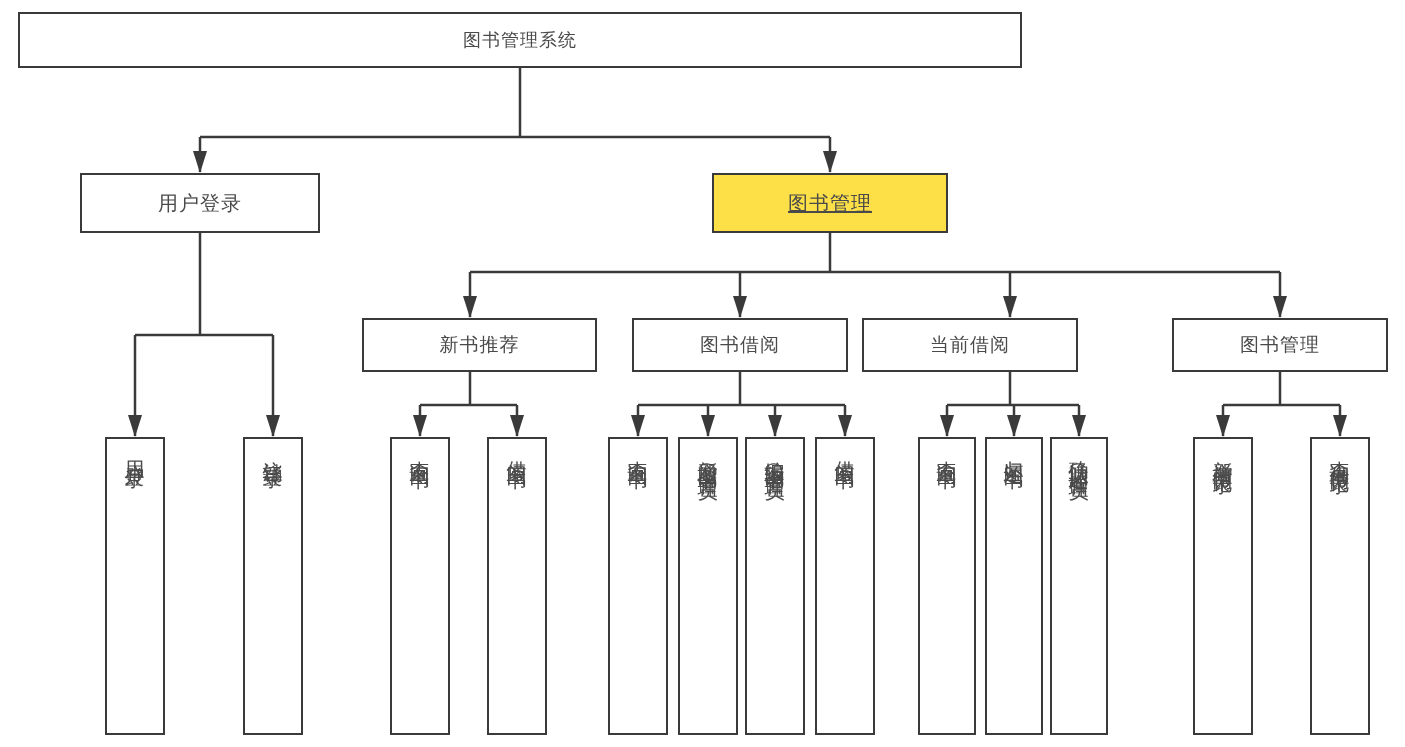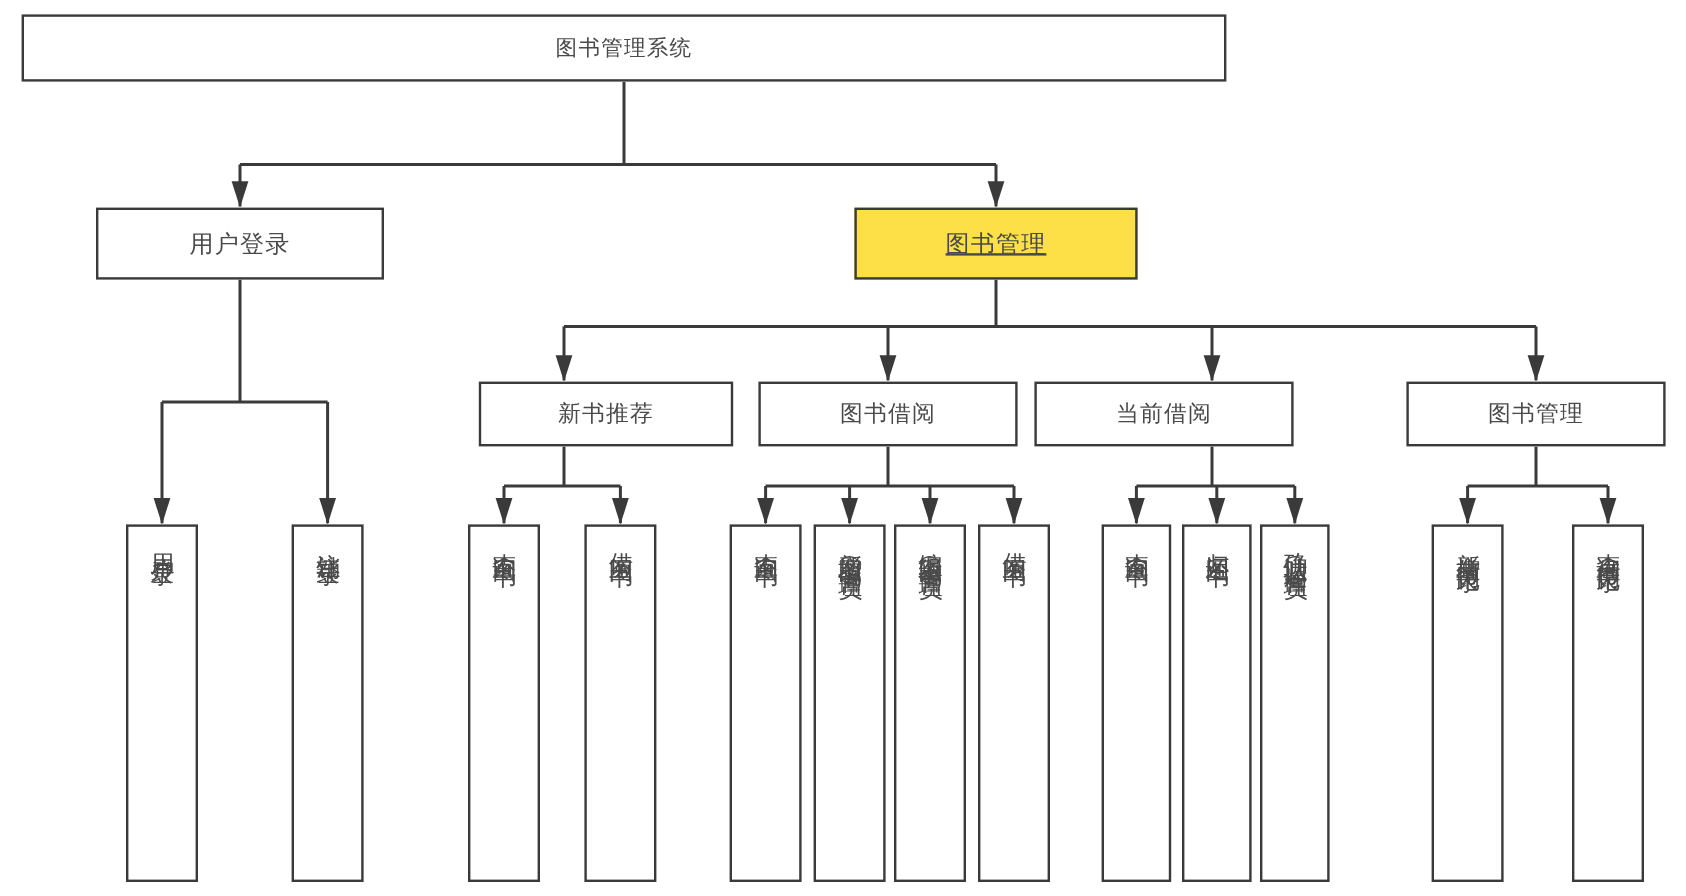--- a/index.html
+++ b/index.html
@@ -128,21 +128,21 @@
   <div id="nodes-layer">
       <div class="node level-0" style="left: 18px; top: 12px; width: 1004px; height: 56px; border-color: rgb(58, 58, 58); background: rgb(255, 255, 255); color: rgb(74, 74, 74);">
         <span class="htext">图书管理系统</span>
       </div>
       <div class="node level-1" style="left: 80px; top: 173px; width: 240px; height: 60px; border-color: rgb(58, 58, 58); background: rgb(255, 255, 255); color: rgb(74, 74, 74);">
         <span class="htext">用户登录</span>
       </div>
       <div class="node level-1" style="left: 712px; top: 173px; width: 236px; height: 60px; border-color: rgb(58, 58, 58); background: #fde047; color: rgb(74, 74, 74); text-decoration: underline;">
         <span class="htext">图书管理</span>
       </div>
-      <div class="node level-2" style="left: 362px; top: 318px; width: 212px; height: 54px; border-color: rgb(58, 58, 58); background: rgb(255, 255, 255); color: rgb(74, 74, 74); margin-left: 37px;">
+      <div class="node level-2" style="left: 362px; top: 318px; width: 235px; height: 54px; border-color: rgb(58, 58, 58); background: rgb(255, 255, 255); color: rgb(74, 74, 74);">
         <span class="htext">新书推荐</span>
       </div>
       <div class="node level-2" style="left: 632px; top: 318px; width: 216px; height: 54px; border-color: rgb(58, 58, 58); background: rgb(255, 255, 255); color: rgb(74, 74, 74); text-align: center;">
         <span class="htext">图书借阅</span>
       </div>
       <div class="node level-2" style="left: 862px; top: 318px; width: 216px; height: 54px; border-color: rgb(58, 58, 58); background: rgb(255, 255, 255); color: rgb(74, 74, 74);">
         <span class="htext">当前借阅</span>
       </div>
       <div class="node level-2" style="left: 1172px; top: 318px; width: 216px; height: 54px; border-color: rgb(58, 58, 58); background: rgb(255, 255, 255); color: rgb(74, 74, 74);">
         <span class="htext">图书管理</span>

